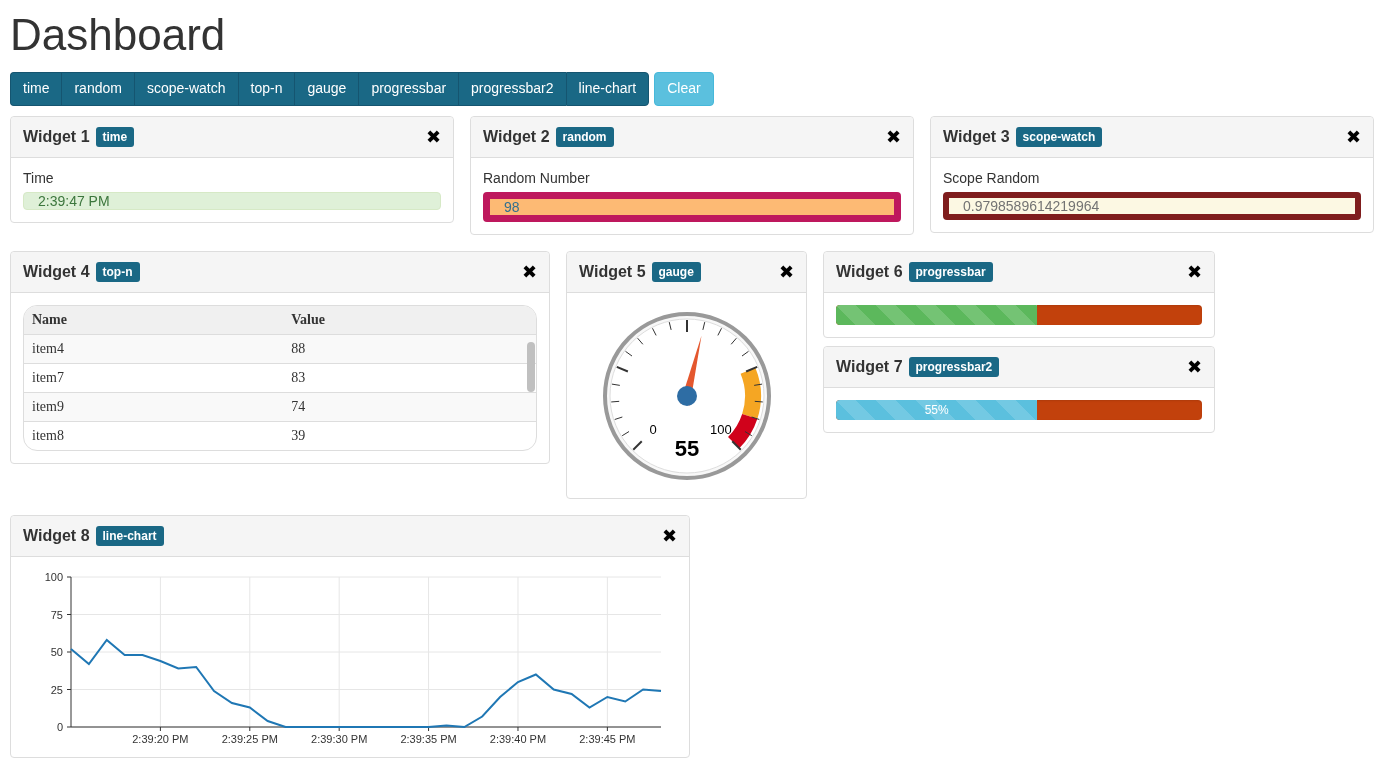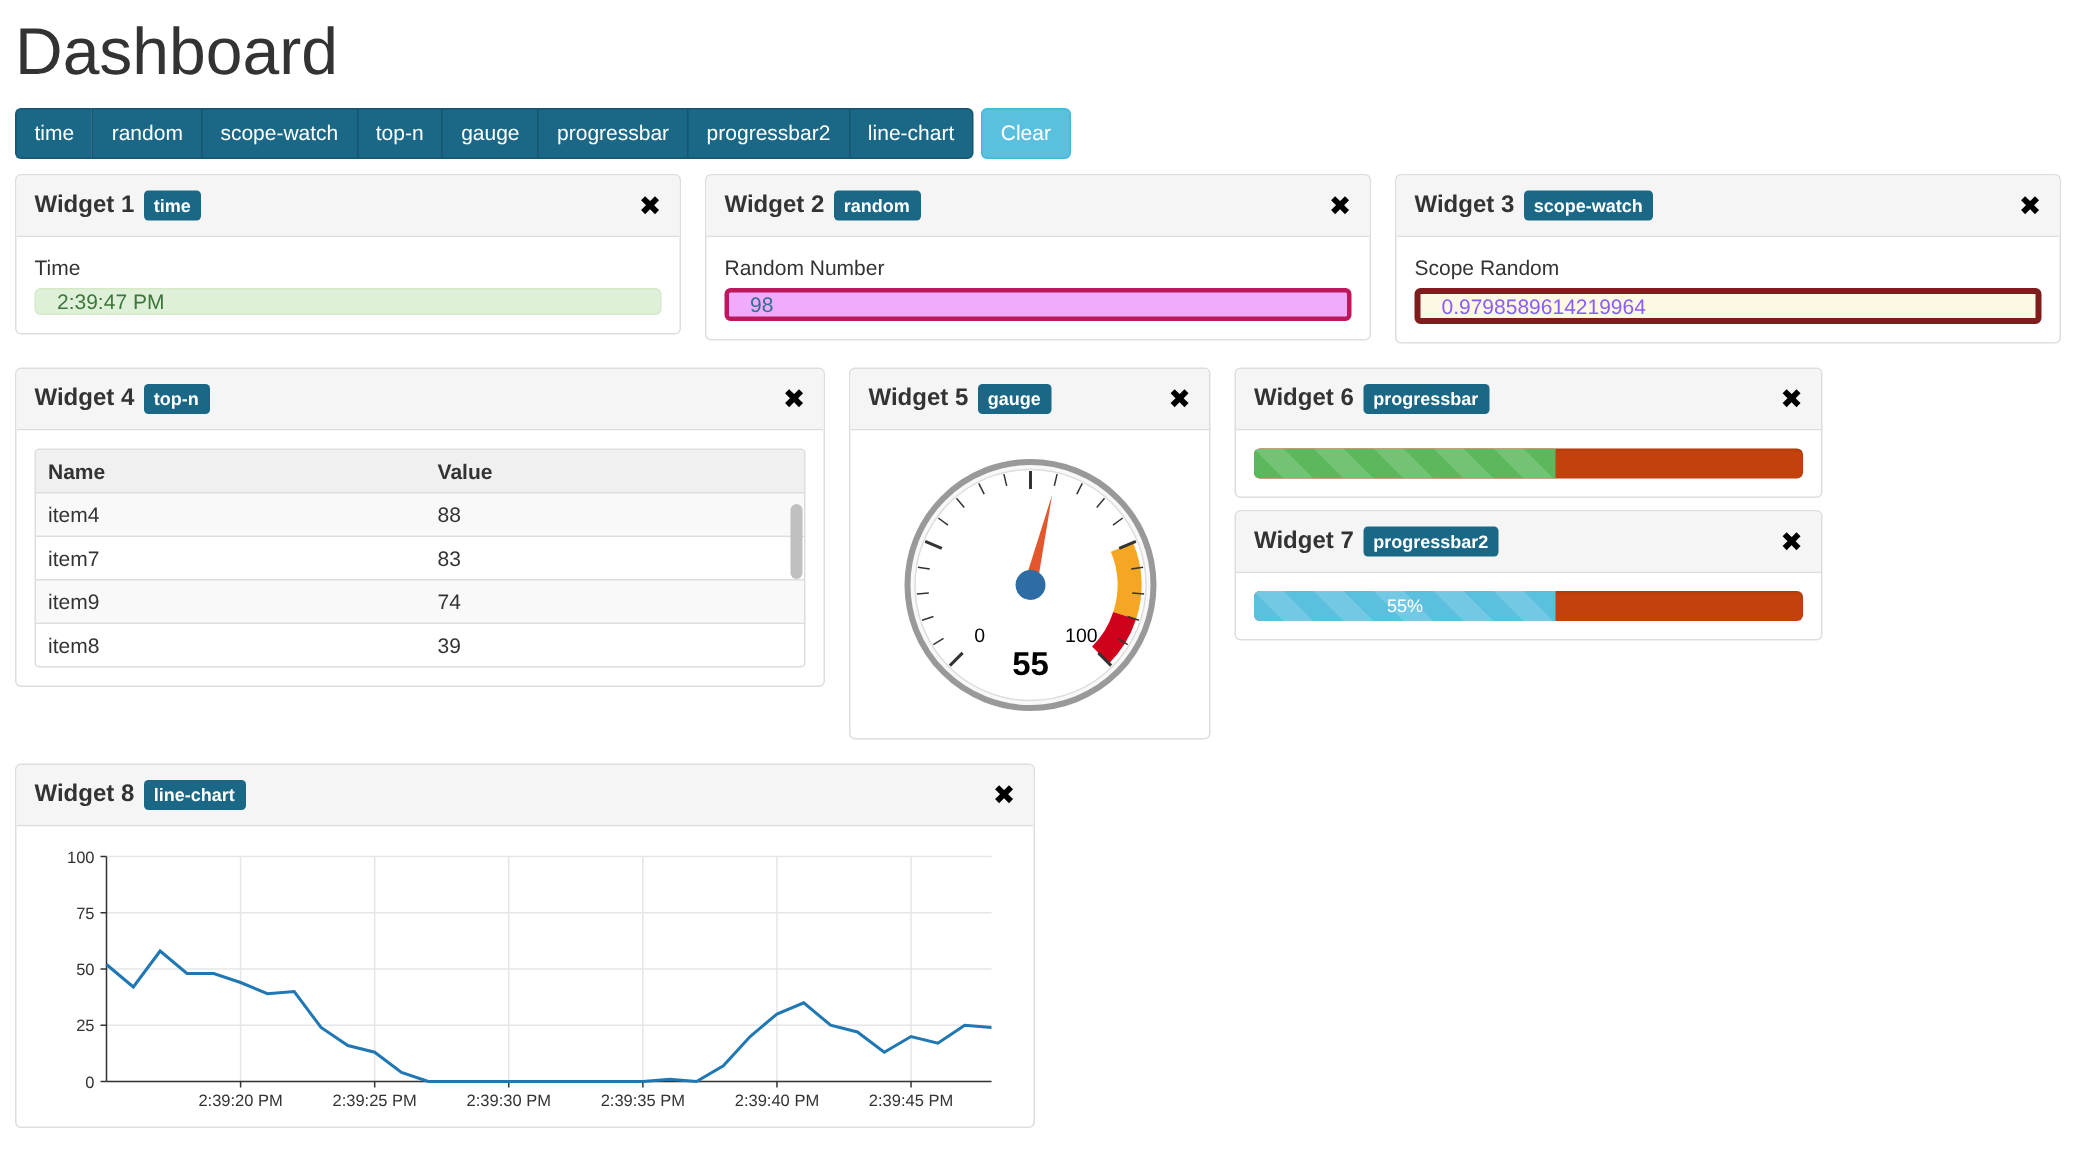--- a/index.html
+++ b/index.html
@@ -62,24 +62,24 @@
   border: none;
 }
 .widget-body { padding: 12px; }
 .field-label { font-size: 14px; margin-bottom: 6px; }
 .well {
   padding: 0 14px;
   border-radius: 4px;
   font-size: 14px;
 }
 .well-success { background: #dff0d8; border: 1px solid #d6e9c6; color: #3c763d; }
-.well-info { background: #f0abfc; border: 3px solid #be185d; color: #31708f; }
-.well-warning { background: #fcf8e3; border: 4px solid #7f1d1d; color: #8b5cf6; }
-
-.table-wrap { border: 1px solid #ddd; border-radius: 3px; overflow: hidden; }
+.well-info { background: #fdba74; border: 7px solid #be185d; color: #31708f; }
+.well-warning { background: #fcf8e3; border: 6px solid #7f1d1d; color: #737373; }
+
+.table-wrap { border: 1px solid #ddd; border-radius: 14px; overflow: hidden; font-family: Liberation Serif, serif; }
 table { width: 100%; border-collapse: collapse; }
 th, td { padding: 6px 8px; text-align: left; border-bottom: 1px solid #ddd; font-size: 14px; }
 th { background: #f0f0f0; font-weight: 700; }
 tbody tr:nth-child(odd) td { background: #f9f9f9; }
 tbody tr:last-child td { border-bottom: none; }
 .scrollbar { position: absolute; right: 1px; top: 36px; width: 8px; height: 50px; background: #c0c0c0; border-radius: 4px; }
 
 .progress {
   height: 20px;
   background: #c2410c;

